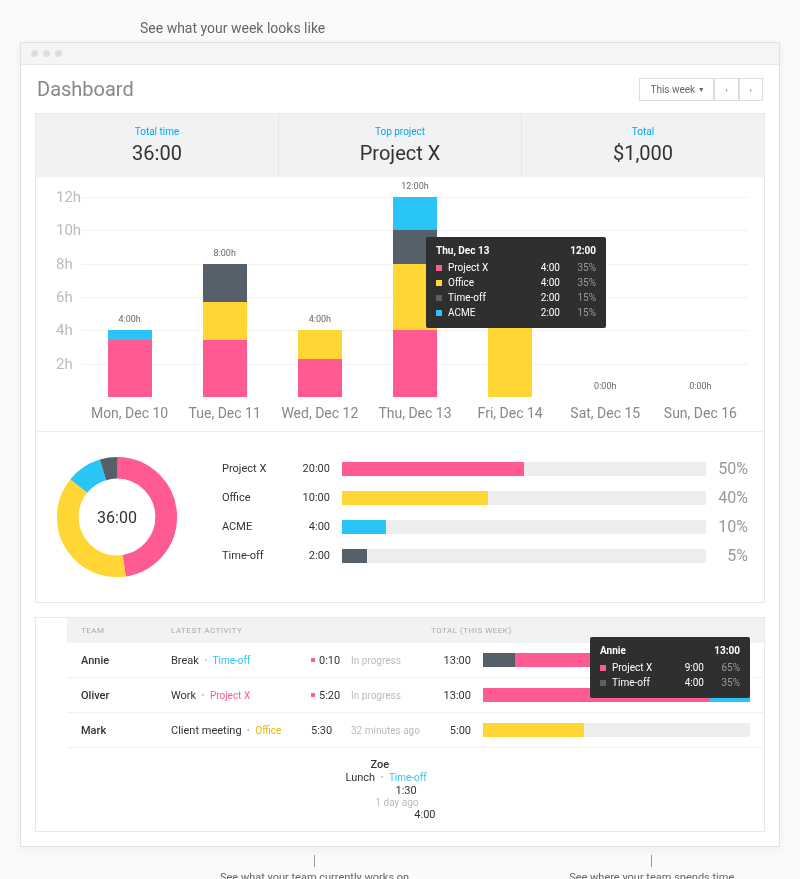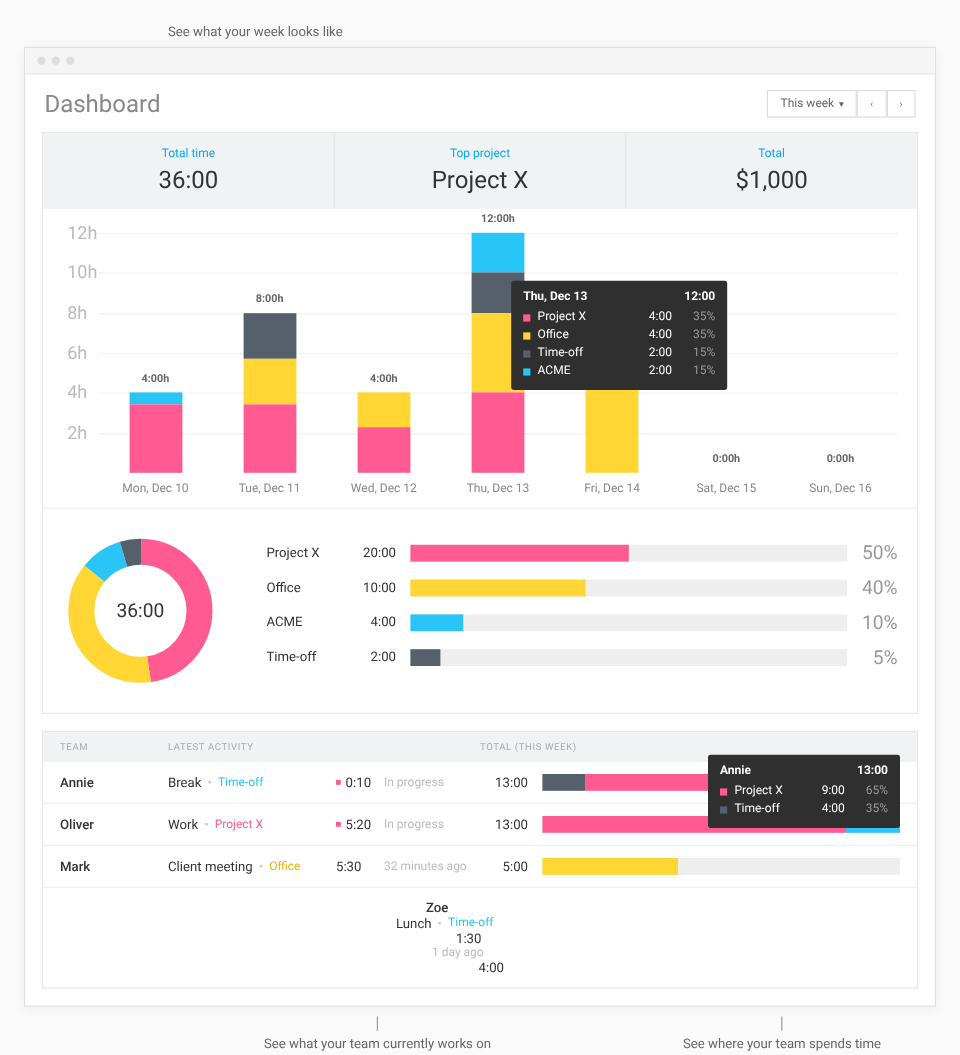--- a/index.html
+++ b/index.html
@@ -1,17 +1,17 @@
 <!DOCTYPE html>
 <html><head>
 <meta charset="utf-8">
 <style>
 * { box-sizing: border-box; margin: 0; padding: 0; font-family: -apple-system, BlinkMacSystemFont, "Segoe UI", Roboto, sans-serif; }
 body { background: #fafafa; padding: 20px; font-size: 12px; color: #333; }
-.annotation { color: #666; font-size: 11px; margin-bottom: 6px; }
+.annotation { color: #666; font-size: 14px; margin-bottom: 6px; }
 .annotation-top { margin-left: 120px; }
 .window { background: #fff; border: 1px solid #e0e0e0; box-shadow: 0 2px 10px rgba(0,0,0,0.05); width: 760px; margin: 0 auto; }
 .titlebar { height: 22px; background: #f5f5f5; border-bottom: 1px solid #e8e8e8; display: flex; align-items: center; padding: 0 10px; gap: 5px; }
 .dot { width: 7px; height: 7px; border-radius: 50%; background: #ddd; }
 .header { display: flex; align-items: center; justify-content: space-between; padding: 12px 16px; }
 .header h1 { font-size: 20px; font-weight: 400; color: #888; }
 .period { display: flex; gap: 0; }
 .period button { background: #fff; border: 1px solid #ddd; padding: 5px 10px; font-size: 10px; color: #666; cursor: pointer; }
 .period button:first-child { display:flex;align-items:center;gap:4px;}
 .chev { font-size: 8px; }
@@ -22,41 +22,41 @@
 .summary-label { font-size: 10px; color: #03a9f4; margin-bottom: 4px; }
 .summary-value { font-size: 20px; color: #333; font-weight: 400; }
 .chart-area { padding: 20px 16px 10px; position: relative; }
 .bars-wrap { position: relative; height: 200px; margin-left: 30px; }
 .ylabel { position: absolute; left: -26px; font-size: 15px; color: #bbb; transform: translateY(-50%); }
 .gridline { position: absolute; left: 0; right: 0; border-top: 1px solid #f2f2f2; }
 .bars { display: flex; position: absolute; left: 0; right: 0; bottom: 0; top: 0; }
 .bar-col { flex: 1; display: flex; flex-direction: column; align-items: center; justify-content: flex-end; position: relative; }
 .bar { width: 44px; display: flex; flex-direction: column-reverse; }
 .seg { width: 100%; }
-.bar-label { position: absolute; font-size: 9px; color: #666; font-weight: bold; }
+.bar-label { position: absolute; font-size: 9px; color: #666; }
 .xaxis { display: flex; margin-left: 30px; margin-top: 8px; }
-.xaxis div { flex: 1; text-align: center; font-size: 10px; color: #888; }
+.xaxis div { flex: 1; text-align: center; font-size: 14px; color: #888; }
 .tooltip { position: absolute; background: #2f2f2f; color: #fff; padding: 8px 10px; font-size: 10px; border-radius: 2px; min-width: 180px; z-index: 10; }
 .tooltip-title { display:flex;justify-content:space-between;font-weight:bold;margin-bottom:4px;}
 .tooltip-row { display: flex; align-items:center; gap:6px; line-height:1.5;}
 .tooltip-row .sq { width:6px;height:6px;display:inline-block;}
 .tooltip-row .name{flex:1;}
 .tooltip-row .val{width:30px;text-align:right;}
 .tooltip-row .pct{width:30px;text-align:right;color:#999;}
 .breakdown { display: flex; padding: 20px 16px; gap: 40px; align-items: center; border-top:1px solid #eee;}
 .donut-wrap { position: relative; width: 130px; height: 130px; }
 .donut-center { position: absolute; left:50%; top:50%; transform:translate(-50%,-50%); font-size:16px; }
 .breakdown-list { flex: 1; }
 .bd-row { display: flex; align-items: center; gap: 12px; margin-bottom: 10px; }
 .bd-name { width: 60px; font-size: 11px; }
 .bd-time { width: 36px; font-size: 11px; text-align:right; }
 .bd-bar { flex: 1; height: 14px; background: #eee; position: relative; }
 .bd-bar-fill { height: 100%; }
 .bd-pct { width: 30px; font-size: 16px; color: #999; text-align:right; }
-.team-card { margin: 10px 14px 14px; border: 1px solid #e8e8e8; }
+.team-card { margin: 10px 14px 14px; border: 1px solid #e8e8e8; padding-left: 31px; }
 .team-head { display: flex; background: #f0f2f3; padding: 8px 14px; font-size: 8px; color: #aaa; text-transform: uppercase; letter-spacing: 0.5px; }
 .col-team{width:90px;} .col-act{width:260px;} .col-total{flex:1;}
 .team-row { display: flex; align-items: center; padding: 10px 14px; border-bottom: 1px solid #f0f0f0; font-size: 11px; position:relative;}
 .team-row:last-child{border-bottom:none;flex-direction:column;}
 .tr-name { width: 90px; font-weight:500;}
 .tr-act { width: 140px; display:flex;align-items:center;gap:5px;}
 .tr-dot{width:4px;height:4px;display:inline-block;}
 .tr-proj{font-size:10px;}
 .tr-dur { width: 40px; display:flex;align-items:center;gap:4px;}
 .tr-status { width: 80px; color: #bbb; font-size:10px;}

